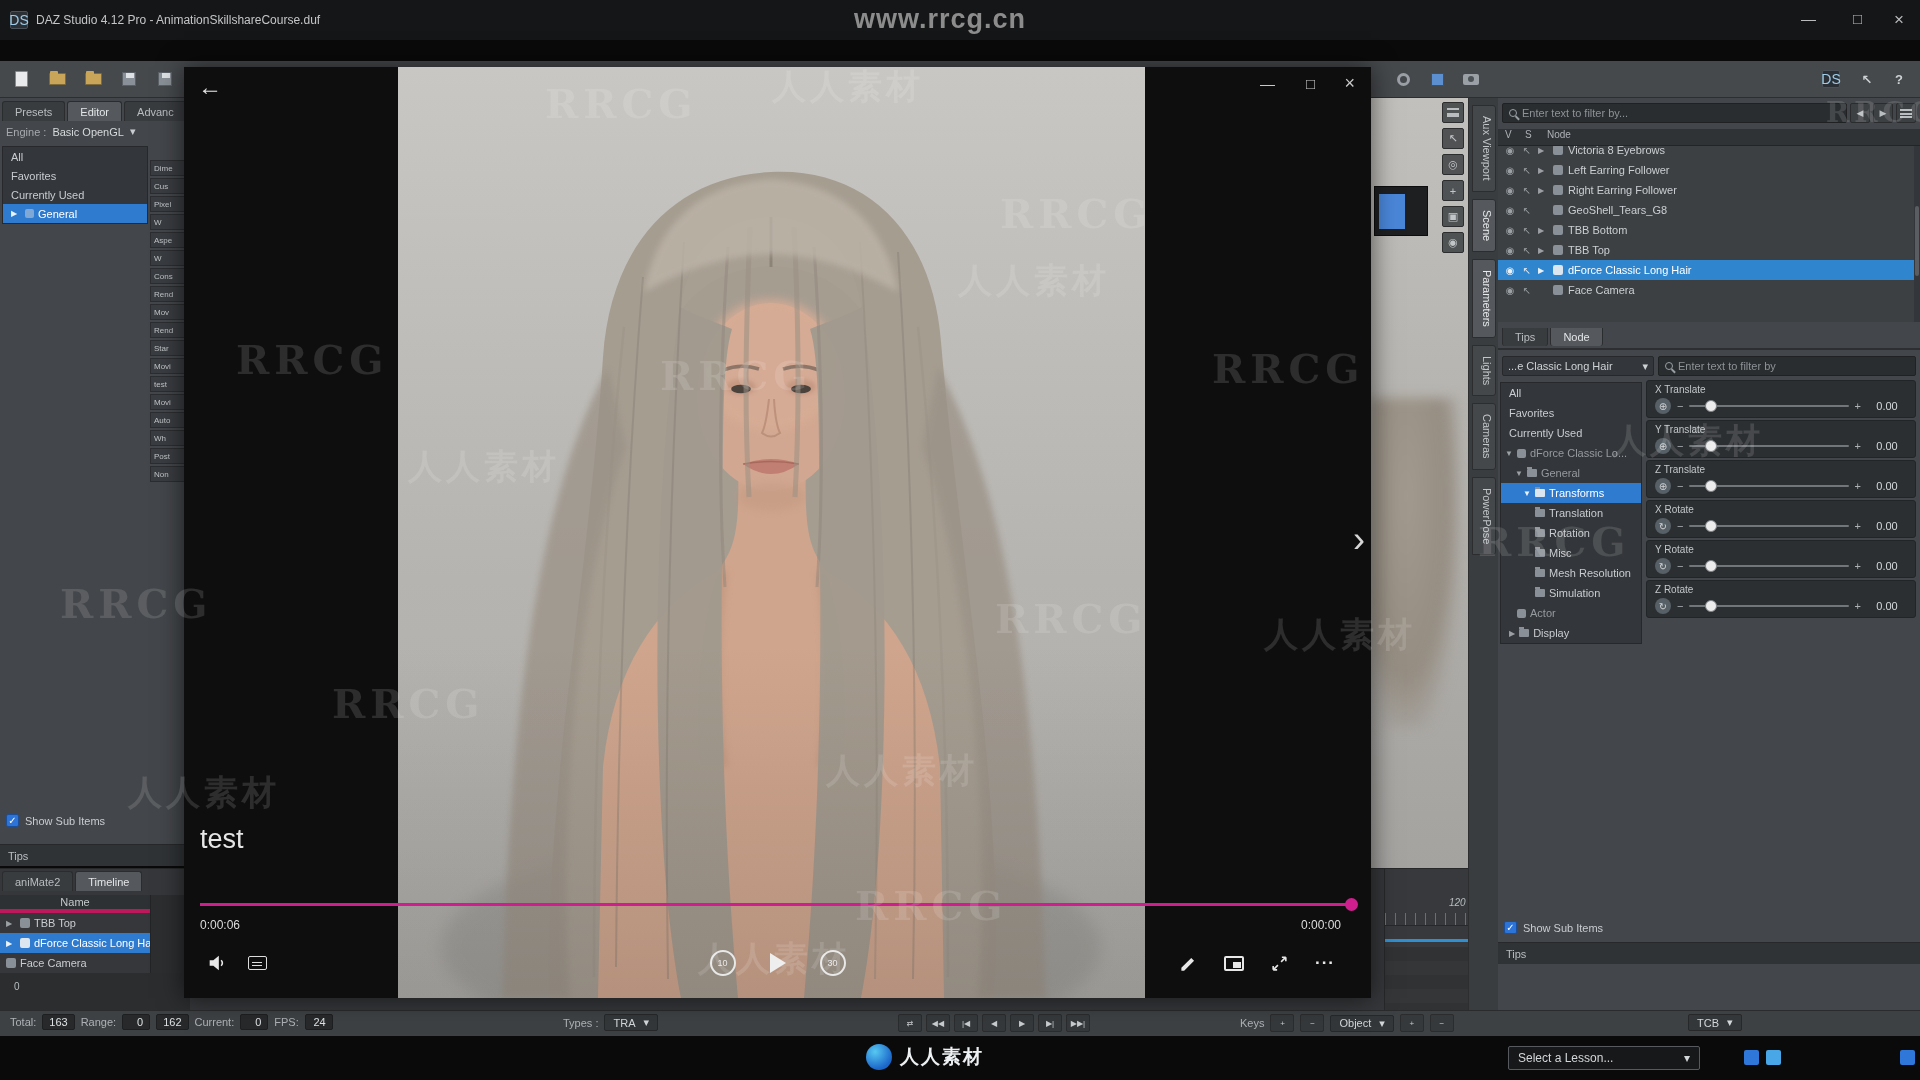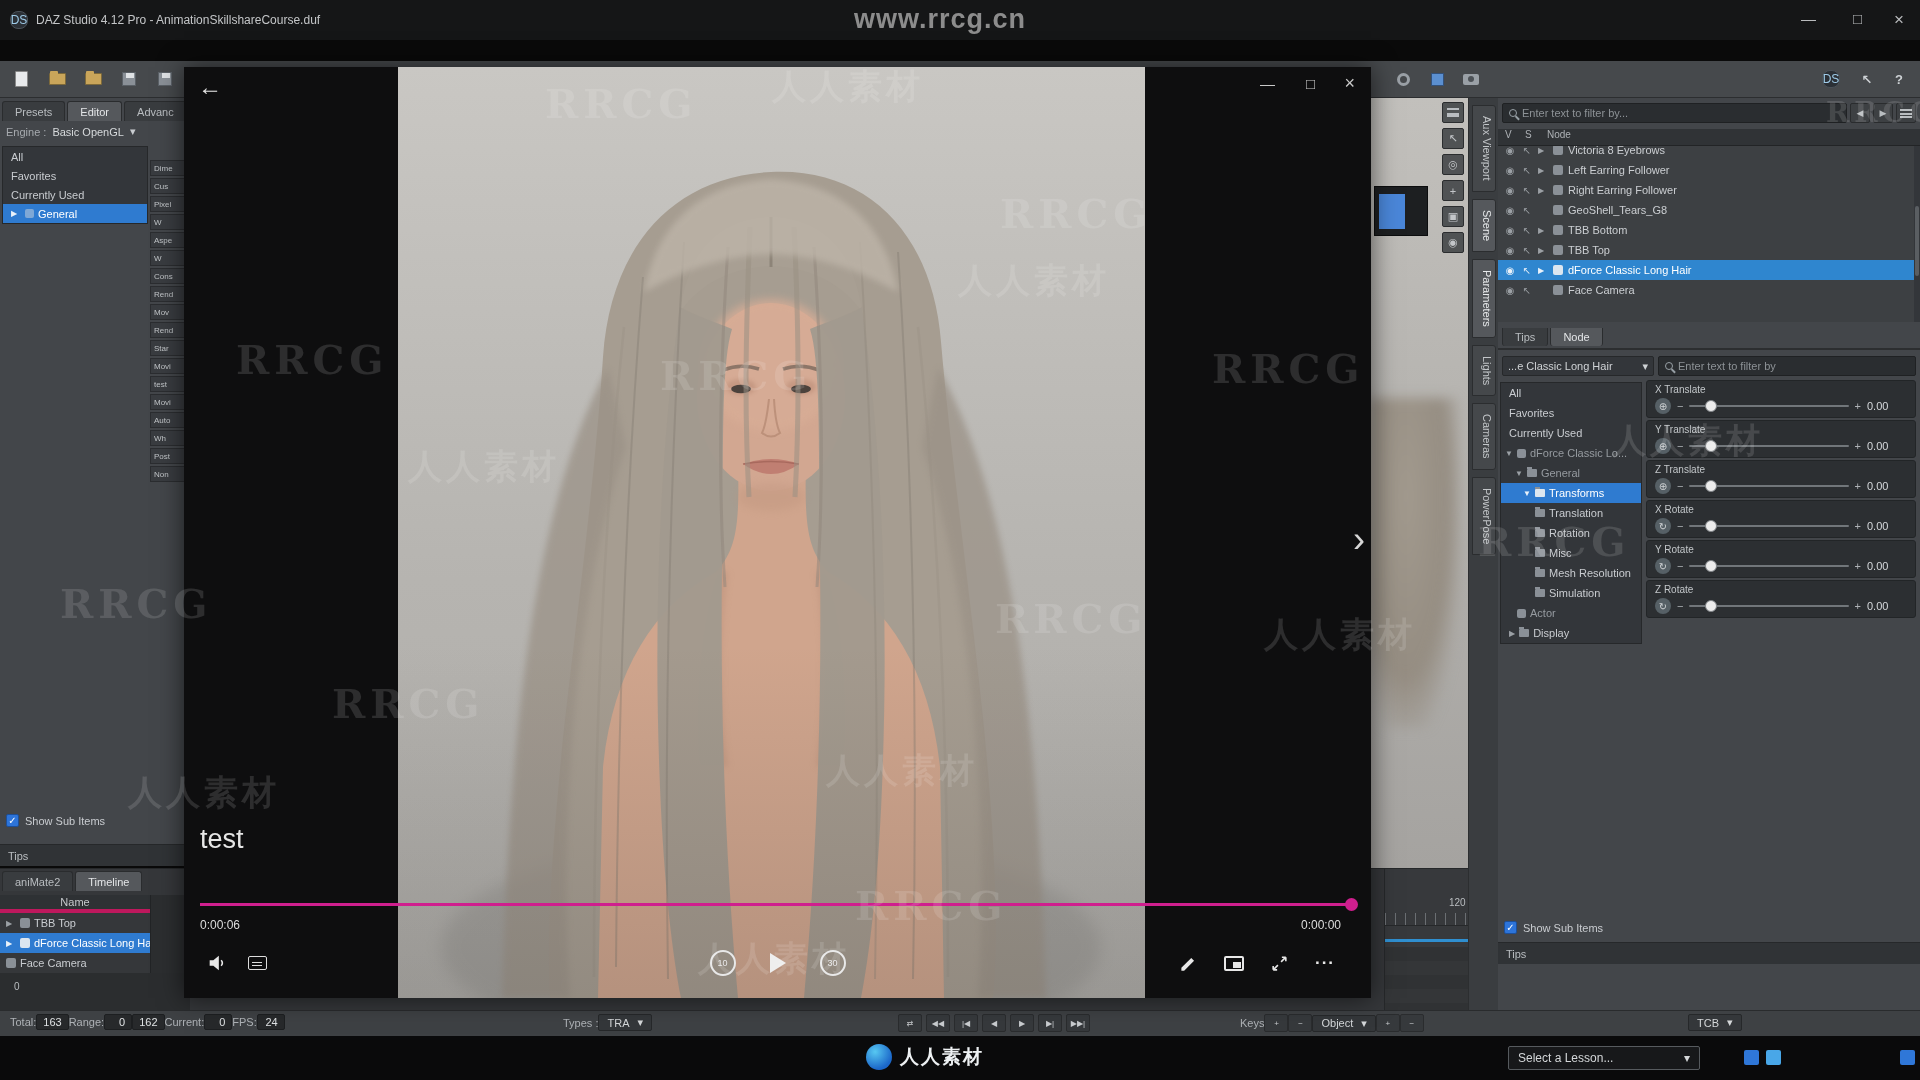--- a/index.html
+++ b/index.html
@@ -3,21 +3,21 @@
 <meta charset="utf-8">
 <style>
   *{margin:0;padding:0;box-sizing:border-box;}
   html,body{background:#000;}
   #screen{position:relative;width:1920px;height:1080px;overflow:hidden;
     font-family:"Liberation Sans","DejaVu Sans",sans-serif;font-size:11px;color:#c9ccd0;background:#0a0a0a;}
 
   
   .titlebar{position:absolute;left:0;top:0;width:100%;height:40px;background:#151617;display:flex;align-items:center;z-index:2;}
   .app-badge{width:18px;height:18px;margin:0 8px 0 10px;background:#2b3036;border:1px solid #4a5158;color:#9ecbe8;
-    font-size:12px;display:flex;align-items:center;justify-content:center;border-radius:8px;}
+    font-size:14px;display:flex;align-items:center;justify-content:center;border-radius:2px;}
   .win-title{color:#c4c6c8;font-size:12px;}
   .win-ctl{position:absolute;top:10px;color:#b9bbbd;font-size:15px;cursor:default;}
   .menubar{position:absolute;left:0;top:40px;width:100%;height:21px;background:#3b3e41;border-bottom:1px solid #2c2e30;
     display:flex;align-items:center;z-index:2;}
   .menu-item{padding:2px 9px;color:#d4d6d8;font-size:12px;}
   .toolbar{position:absolute;left:0;top:61px;width:100%;height:37px;background:#46494c;border-bottom:1px solid #2c2e30;z-index:2;}
   .tb-btn{position:absolute;top:6px;width:26px;height:24px;display:flex;align-items:center;justify-content:center;
     border-radius:2px;}
   .tb-doc{width:13px;height:16px;background:#e8eaec;border:1px solid #888;border-radius:1px;}
   .tb-folder{width:17px;height:12px;background:#c9a55a;border:1px solid #7e6a3a;border-radius:1px;position:relative;}
@@ -116,46 +116,46 @@
   .pexp{font-size:8px;color:#9ba0a5;flex:none;}
   .pp-sliders{position:absolute;left:148px;top:28px;right:4px;}
   .param-slider{background:#2c2f32;border:1px solid #222527;border-radius:3px;padding:3px 8px 5px 8px;margin-bottom:2px;height:38px;}
   .ps-label{color:#c3c7ca;font-size:10px;margin-bottom:3px;}
   .ps-row{display:flex;align-items:center;gap:6px;}
   .ps-icon{width:16px;height:16px;border-radius:50%;background:#566066;color:#cfd3d6;font-size:10px;
     display:flex;align-items:center;justify-content:center;flex:none;}
   .ps-minus,.ps-plus{color:#aeb2b6;font-size:11px;flex:none;}
   .ps-track{flex:1;height:2px;background:#71767a;position:relative;border-radius:1px;}
   .ps-knob{position:absolute;top:-5px;width:12px;height:12px;border-radius:50%;background:#ececec;border:1px solid #808488;}
-  .ps-value{color:#d6d9dc;width:40px;text-align:left;flex:none;}
+  .ps-value{color:#d6d9dc;width:40px;text-align:center;flex:none;}
   .pp-showsub{position:absolute;left:6px;bottom:30px;display:flex;align-items:center;gap:6px;}
 
   
   .timeline-pane{position:absolute;left:0;top:868px;width:1920px;height:142px;background:#35373a;border-top:1px solid #26282a;z-index:2;}
   .tl-tabs{position:absolute;left:2px;top:2px;display:flex;gap:2px;}
   .tl-namehdr{position:absolute;left:0;top:26px;width:150px;height:18px;background:#2e3134;border-bottom:4px solid #be185d;
     display:flex;align-items:center;justify-content:center;color:#c6c9cc;}
   .tl-rows{position:absolute;left:0;top:44px;width:150px;}
   .tl-row{height:20px;display:flex;align-items:center;gap:4px;padding-left:6px;color:#c9ccd0;white-space:nowrap;overflow:hidden;}
   .tl-row.sel{background:#2f7bd0;color:#fff;}
   .tl-strip{position:absolute;left:0;top:104px;width:190px;height:38px;background:#2b2d2f;}
   .tl-frame0{position:absolute;left:14px;top:8px;color:#b9bdc0;font-size:10px;}
   .tl-sidecol{position:absolute;left:150px;top:26px;width:40px;height:78px;background:#2c2e30;border-left:1px solid #222426;}
   .tl-ruler{position:absolute;left:1384px;top:0;width:536px;height:142px;background:#37393c;border-left:1px solid #26282a;}
-  .tick-num{position:absolute;top:28px;color:#b9bdc0;font-size:10px;}
+  .tick-num{position:absolute;top:28px;color:#b9bdc0;font-size:10px;font-style:italic;}
   .tick-band{position:absolute;left:0;top:44px;width:536px;height:13px;
     background:repeating-linear-gradient(90deg,#6a6e72 0 1px,rgba(0,0,0,0) 1px 10px);border-bottom:1px solid #26282a;}
   .key-line{position:absolute;left:0;top:70px;width:536px;height:3px;background:#2f8fd0;}
   .track-rows{position:absolute;left:0;top:78px;width:536px;height:64px;
     background:repeating-linear-gradient(180deg,#303234 0 14px,#343638 14px 28px);}
   .range-end{position:absolute;right:16px;bottom:8px;color:#d6d9dc;font-size:10px;}
 
   
   .transport{position:absolute;left:0;top:1010px;width:1920px;height:26px;background:#3e4144;border-top:1px solid #292b2d;z-index:4;}
-  .tp-g{position:absolute;top:3px;display:flex;align-items:center;}
+  .tp-g{position:absolute;top:3px;display:flex;align-items:center;gap:6px;}
   .tp-lab{color:#aeb2b6;}
   .tval{background:#27292b;border:1px solid #1d1f21;color:#dfe2e4;padding:1px 6px;min-width:28px;text-align:right;border-radius:2px;}
   .tp-drop{background:#34373a;border:1px solid #26282a;color:#d4d7d9;padding:1px 8px;border-radius:2px;display:flex;gap:8px;align-items:center;}
   .pb{min-width:24px;height:18px;background:#36393c;border:1px solid #2a2c2e;color:#c9cccf;font-size:8px;
     display:flex;align-items:center;justify-content:center;border-radius:2px;}
 
   
   .footer{position:absolute;left:0;top:1036px;width:1920px;height:44px;background:#0a0a0b;z-index:4;}
   .logo{position:absolute;left:866px;top:8px;display:flex;align-items:center;gap:8px;}
   .logo-circle{width:26px;height:26px;border-radius:50%;background:radial-gradient(circle at 35% 30%, #57c8f2, #1b67c9 70%);}

